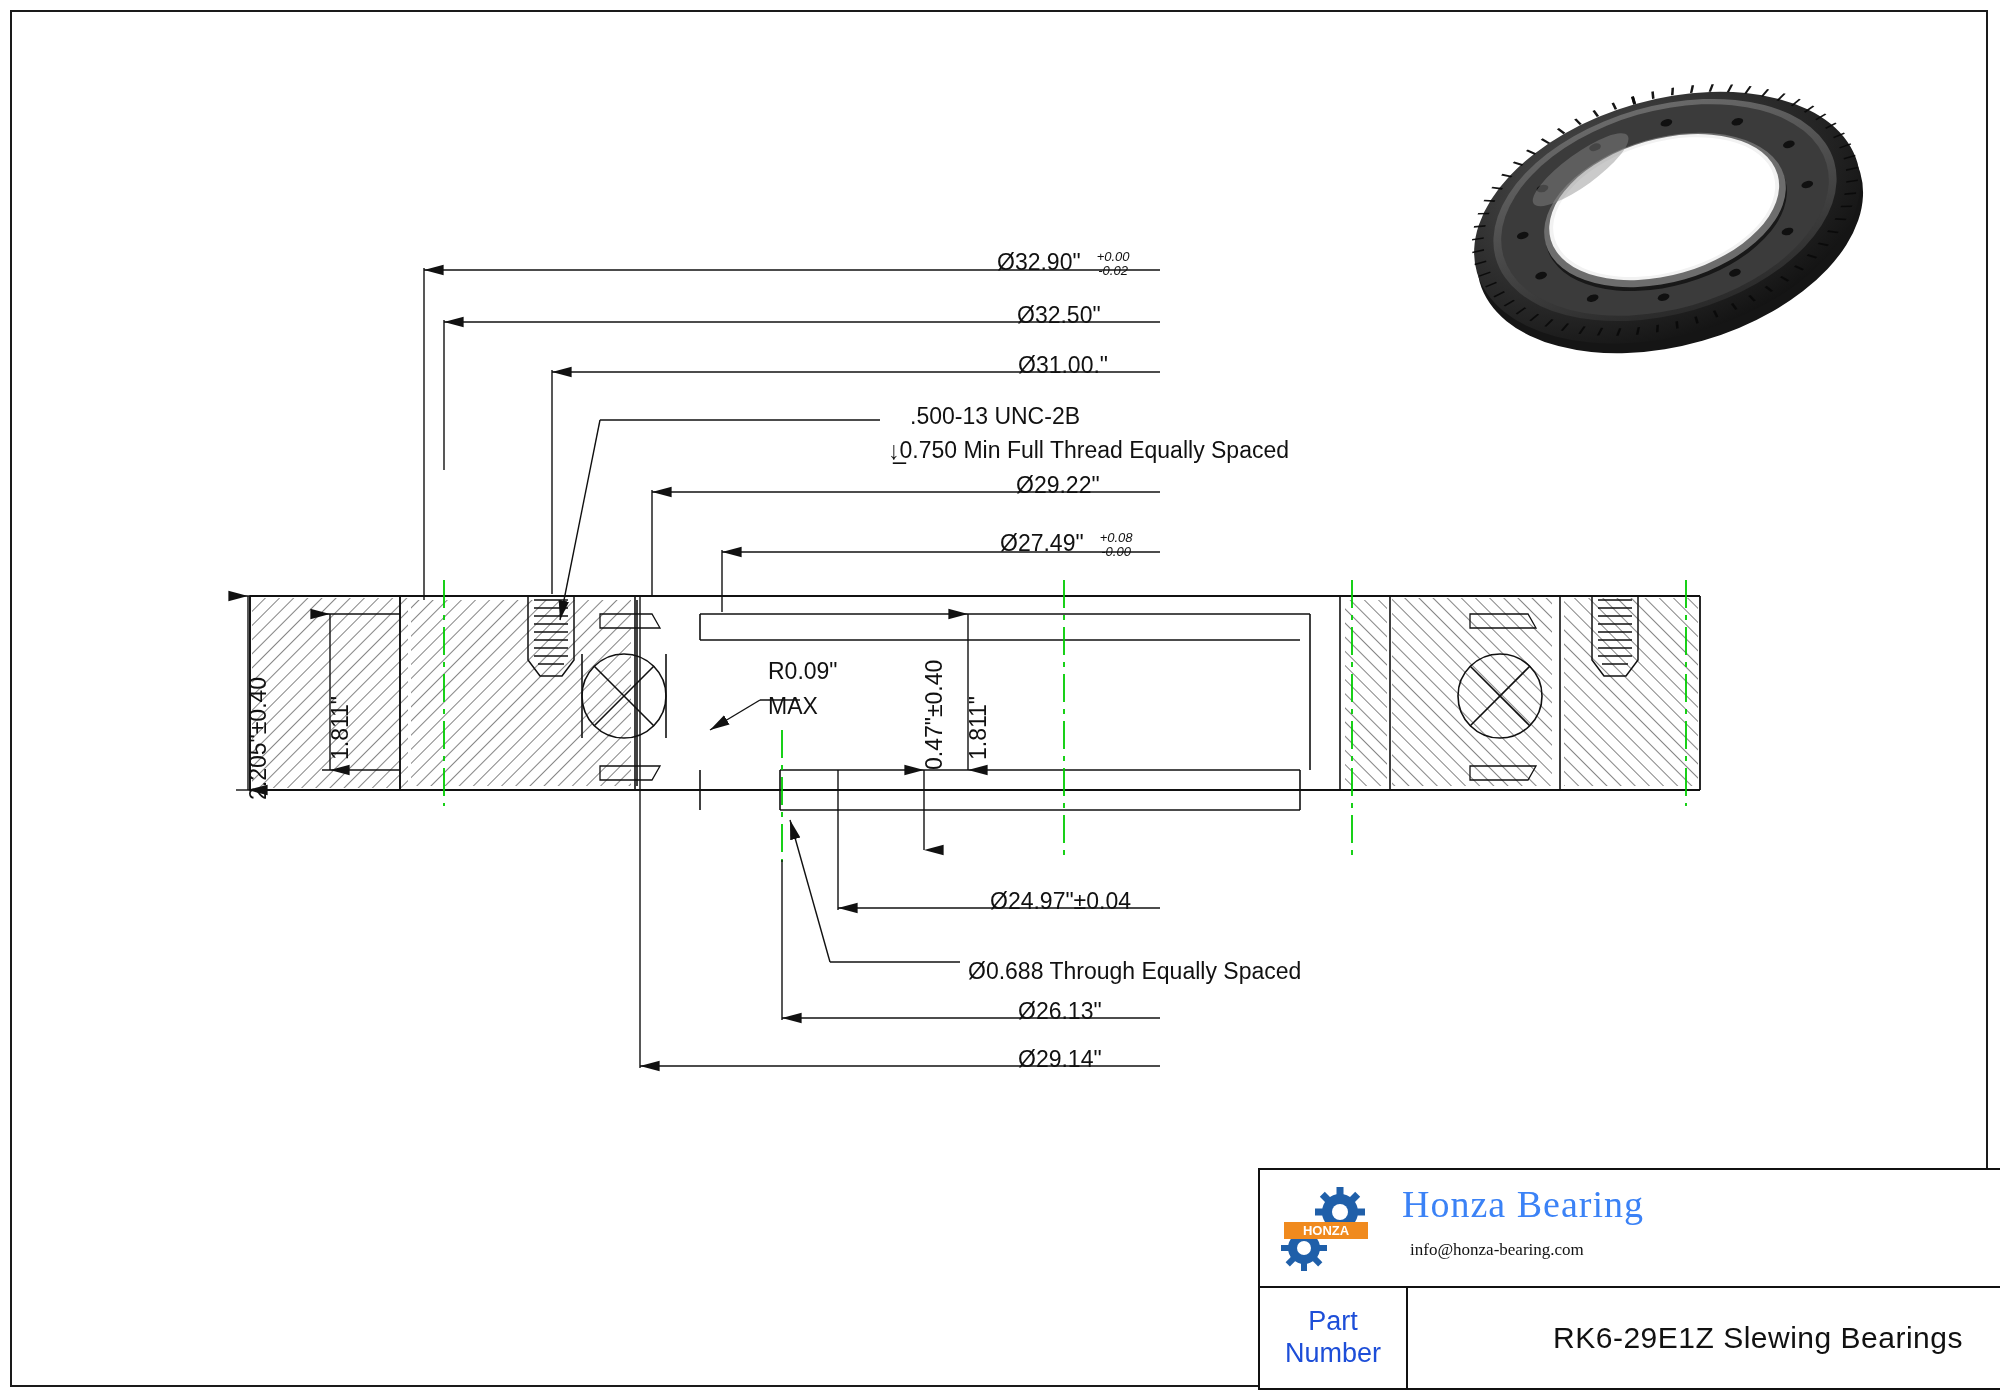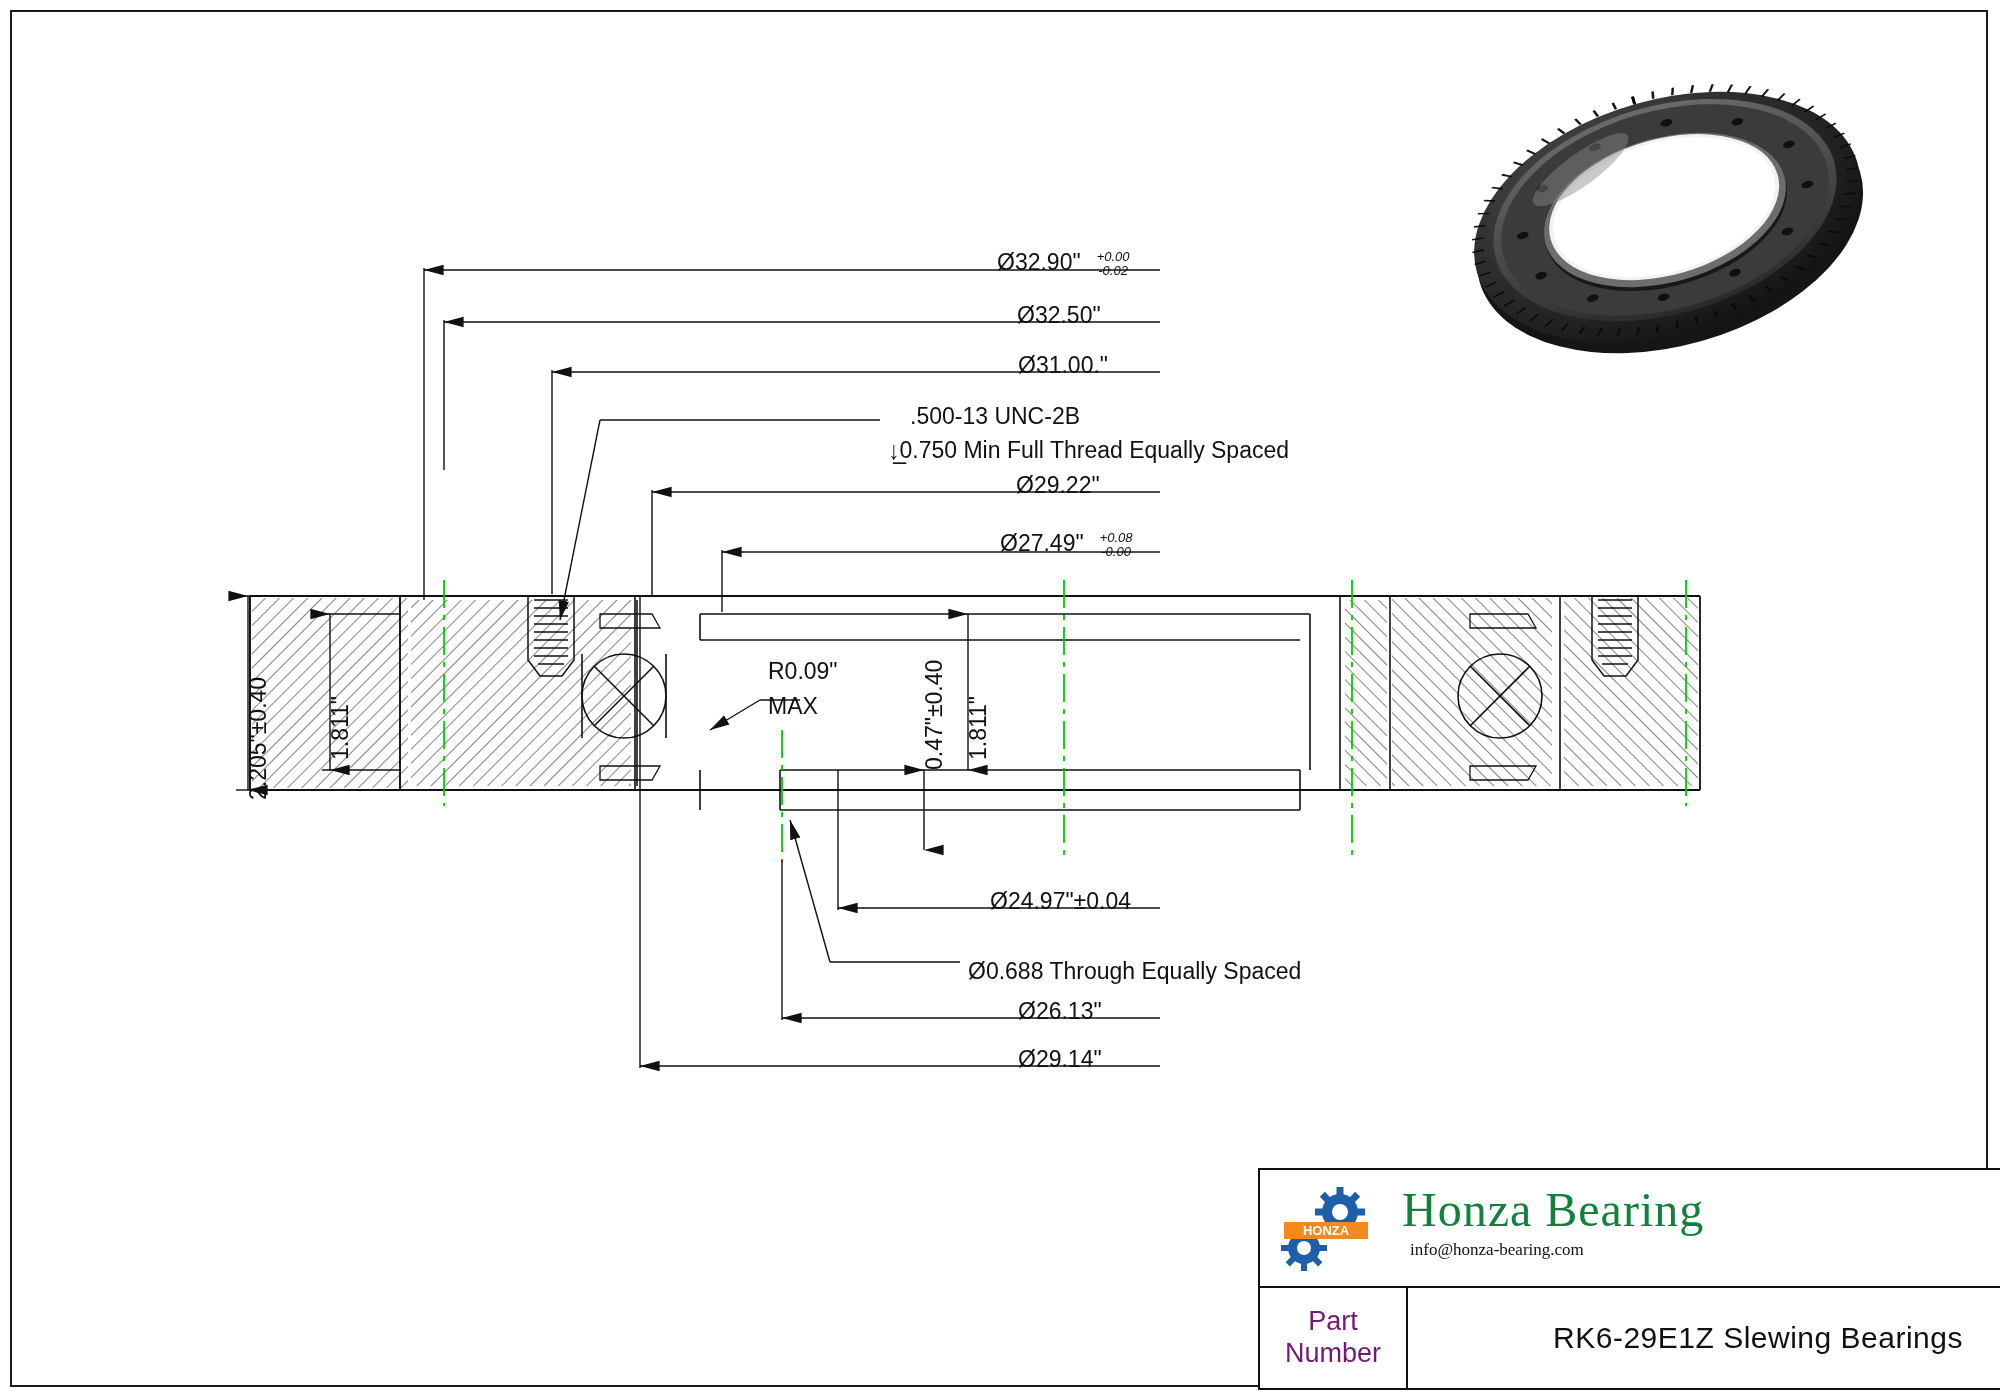--- a/index.html
+++ b/index.html
@@ -80,22 +80,22 @@
     left: 18px;
     top: 16px;
     width: 110px;
     height: 86px;
   }
   #tb-brand {
     position: absolute;
     left: 142px;
     top: 12px;
     font-family: "Liberation Serif", serif;
-    font-size: 48px;
-    color: #15803d;
+    font-size: 38px;
+    color: #3b82f6;
     letter-spacing: 1px;
   }
   #tb-email {
     position: absolute;
     left: 150px;
     top: 70px;
     font-family: "Liberation Serif", serif;
     font-size: 17px;
     color: #111;
   }
@@ -109,21 +109,21 @@
     top: 0;
     width: 148px;
     height: 100px;
     border-right: 2px solid #111;
     box-sizing: border-box;
     display: flex;
     align-items: center;
     justify-content: center;
     flex-direction: column;
     font-size: 27px;
-    color: #701a75;
+    color: #1d4ed8;
     line-height: 1.18;
     text-align: center;
   }
   #tb-partvalue {
     position: absolute;
     left: 148px;
     top: 0;
     right: 0;
     height: 100px;
     display: flex;

